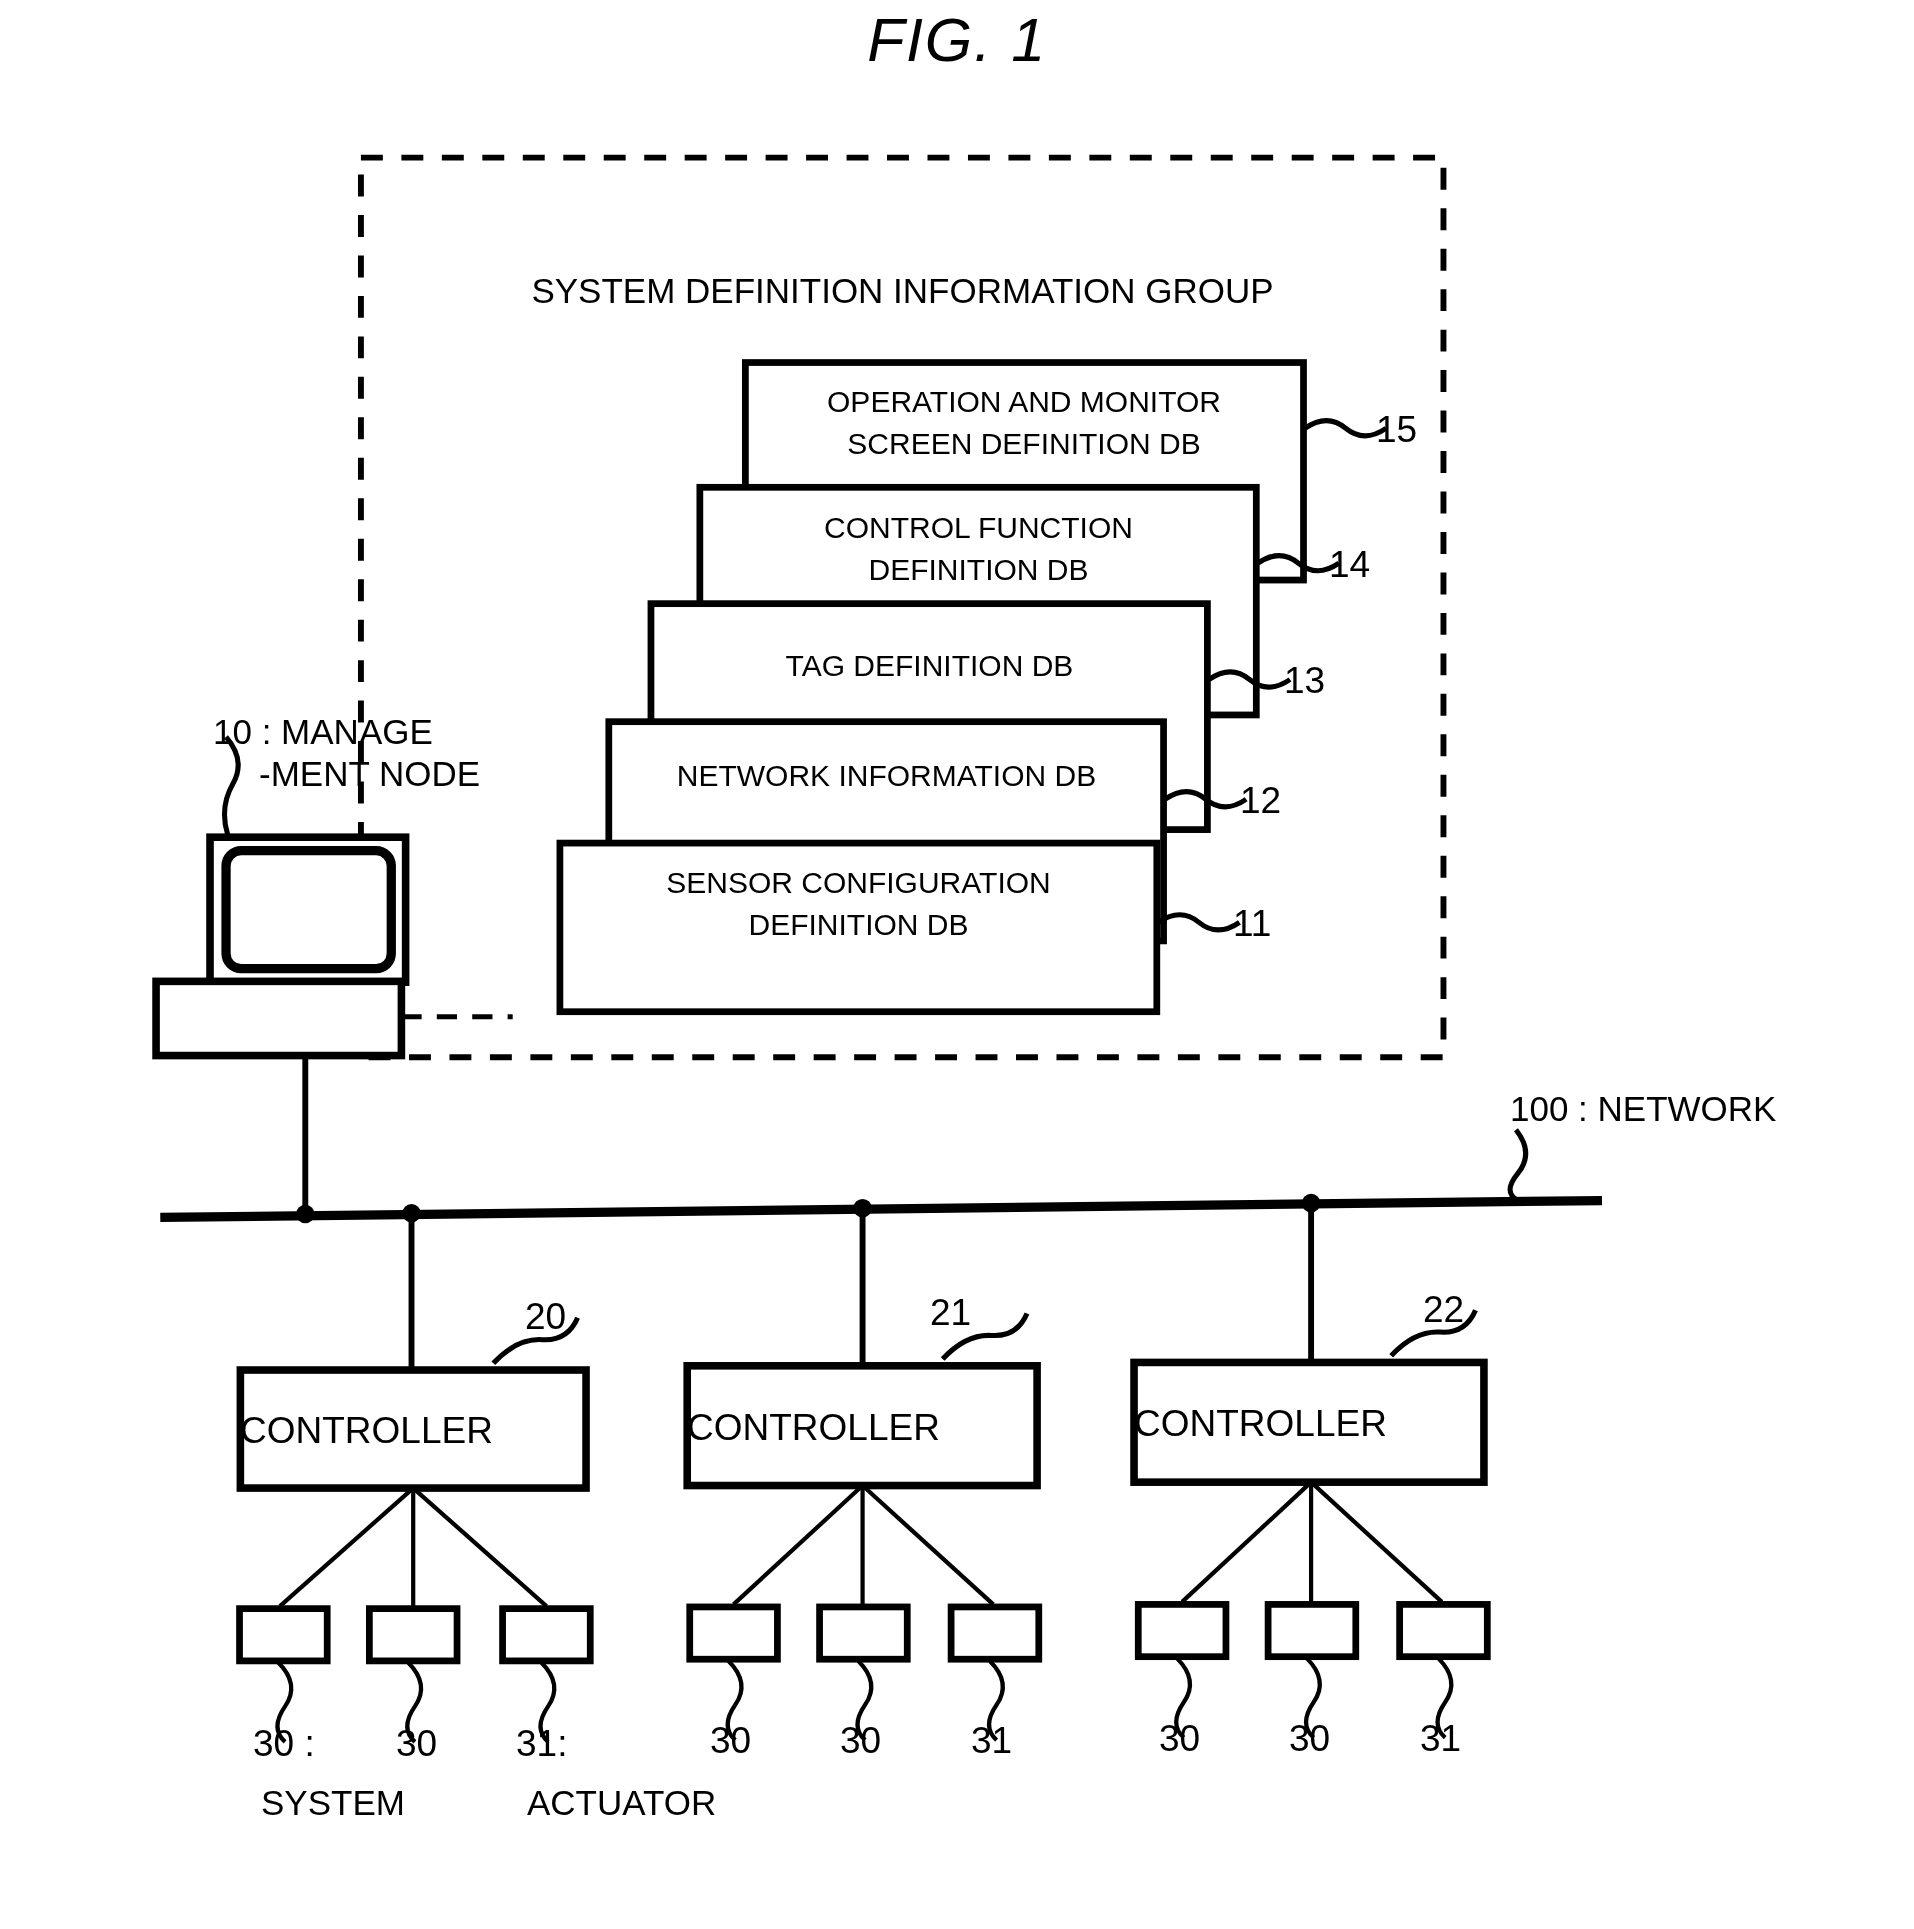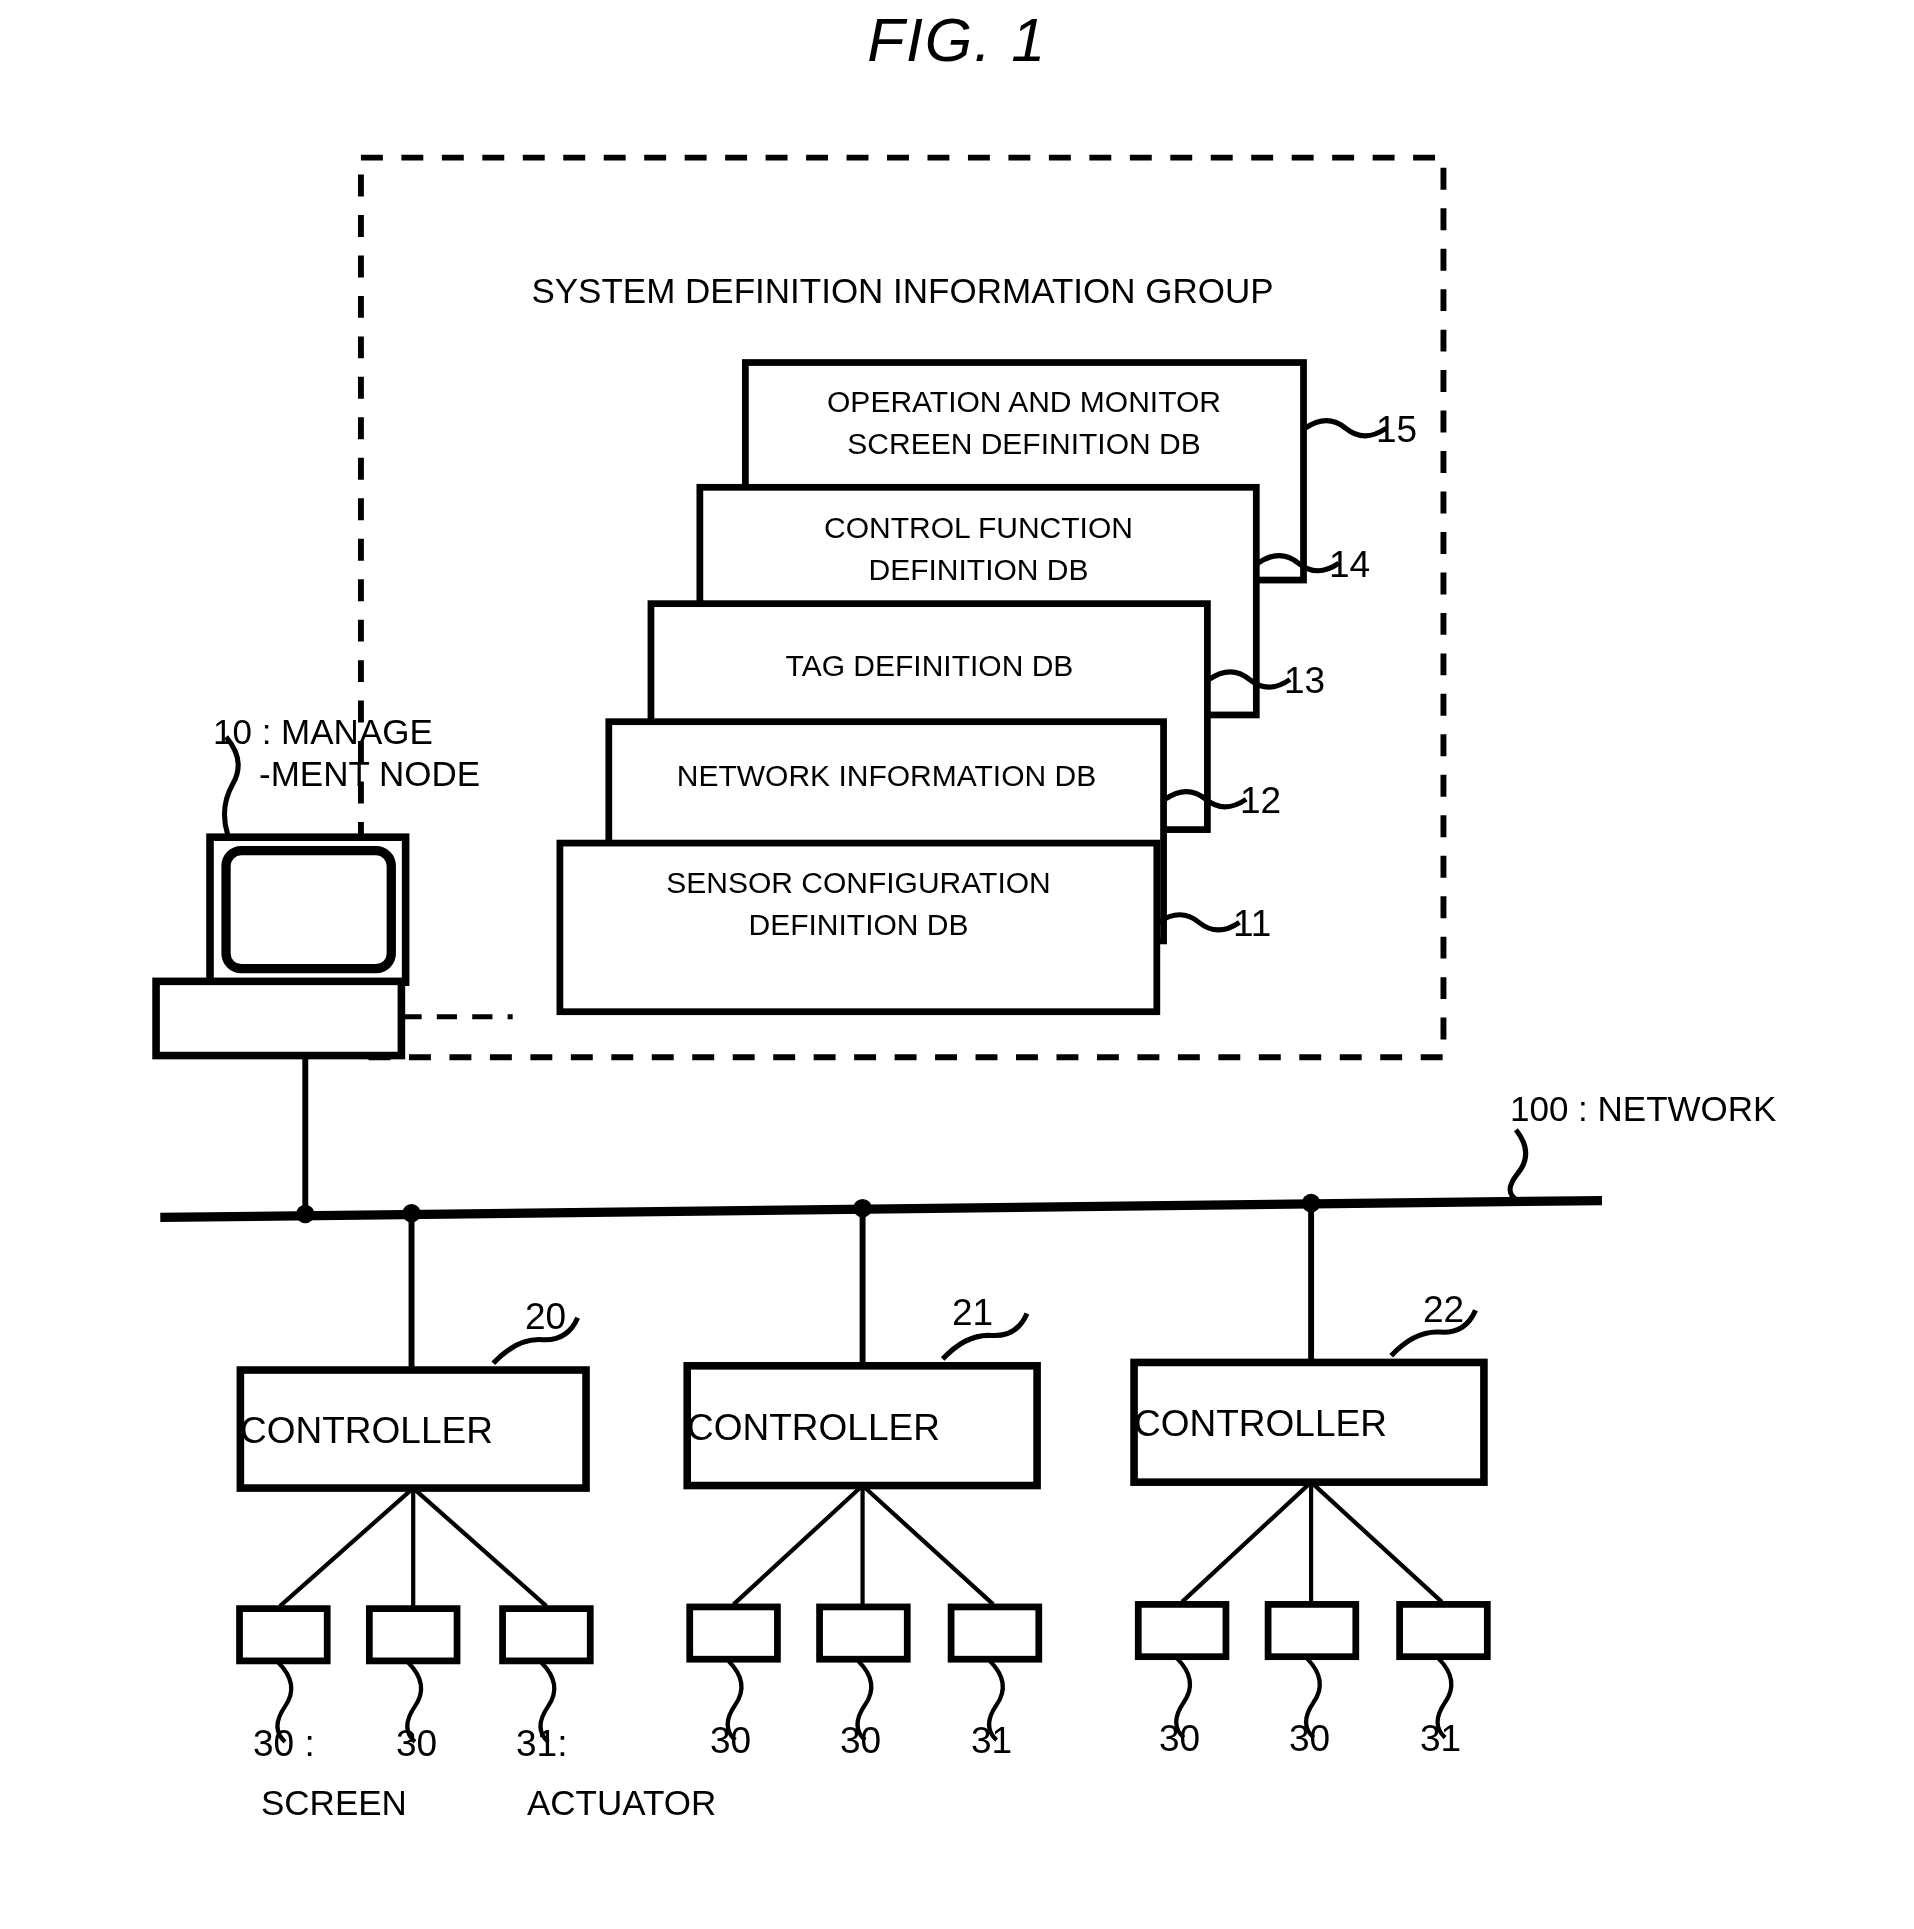--- a/index.html
+++ b/index.html
@@ -133,29 +133,29 @@
 
 <div class="lbl" style="left:213px;top:711px;">10 : MANAGE</div>
 <div class="lbl" style="left:259px;top:753px;">-MENT NODE</div>
 
 <div class="lbl" style="left:1510px;top:1088px;">100 : NETWORK</div>
 
 <div class="ctrltext" style="left:240px;top:1410px;width:346px;">CONTROLLER</div>
 <div class="num" style="left:525px;top:1296px;">20</div>
 
 <div class="ctrltext" style="left:687px;top:1407px;width:350px;">CONTROLLER</div>
-<div class="num" style="left:952px;top:1292px;">21</div>
+<div class="num" style="left:930px;top:1292px;">21</div>
 
 <div class="ctrltext" style="left:1134px;top:1403px;width:350px;">CONTROLLER</div>
 <div class="num" style="left:1423px;top:1289px;">22</div>
 
 <div class="num" style="left:253px;top:1723px;">30 :</div>
 <div class="num" style="left:396px;top:1723px;">30</div>
 <div class="num" style="left:516px;top:1723px;">31:</div>
-<div class="lbl" style="left:261px;top:1782px;">SCREEN</div>
+<div class="lbl" style="left:261px;top:1782px;">SYSTEM</div>
 <div class="lbl" style="left:527px;top:1782px;">ACTUATOR</div>
 
 <div class="num" style="left:710px;top:1720px;">30</div>
 <div class="num" style="left:840px;top:1720px;">30</div>
 <div class="num" style="left:971px;top:1720px;">31</div>
 
 <div class="num" style="left:1159px;top:1718px;">30</div>
 <div class="num" style="left:1289px;top:1718px;">30</div>
 <div class="num" style="left:1420px;top:1718px;">31</div>
 

